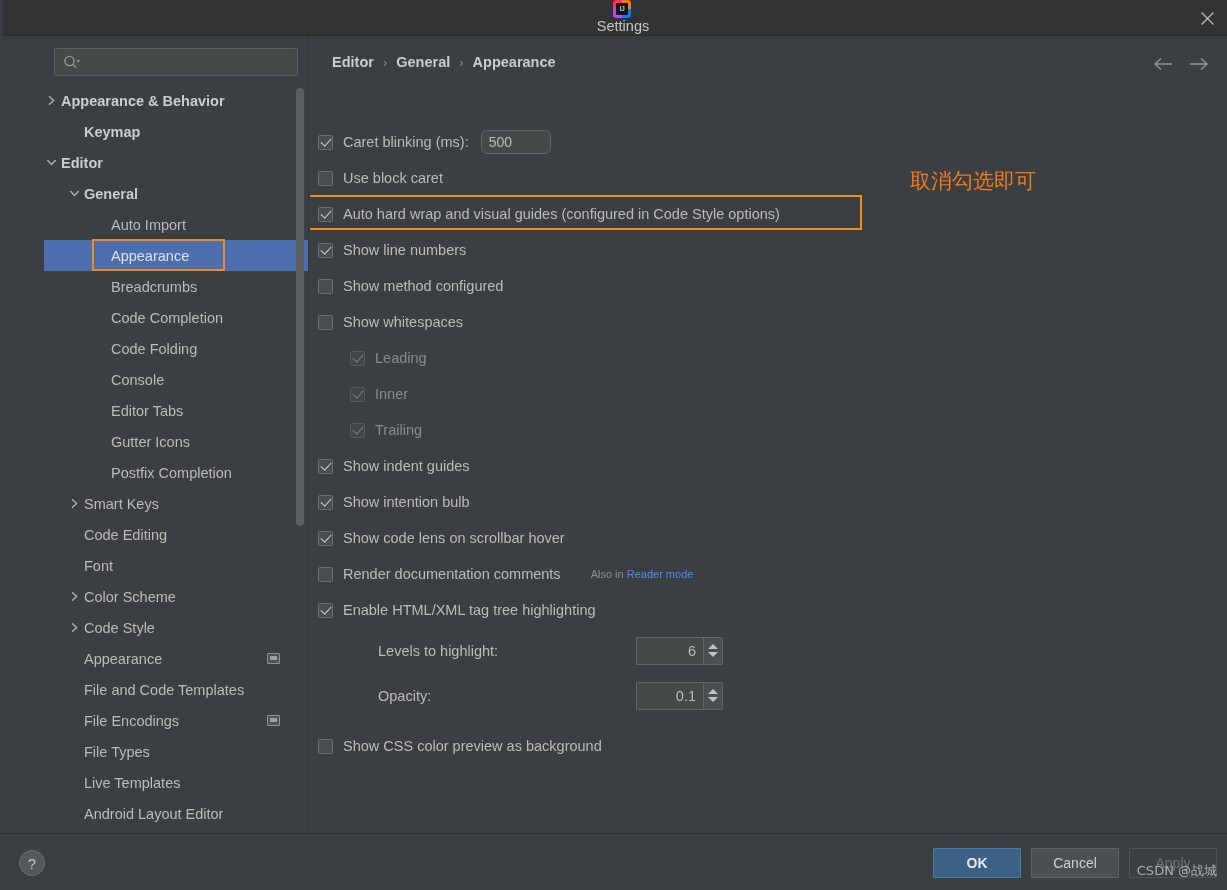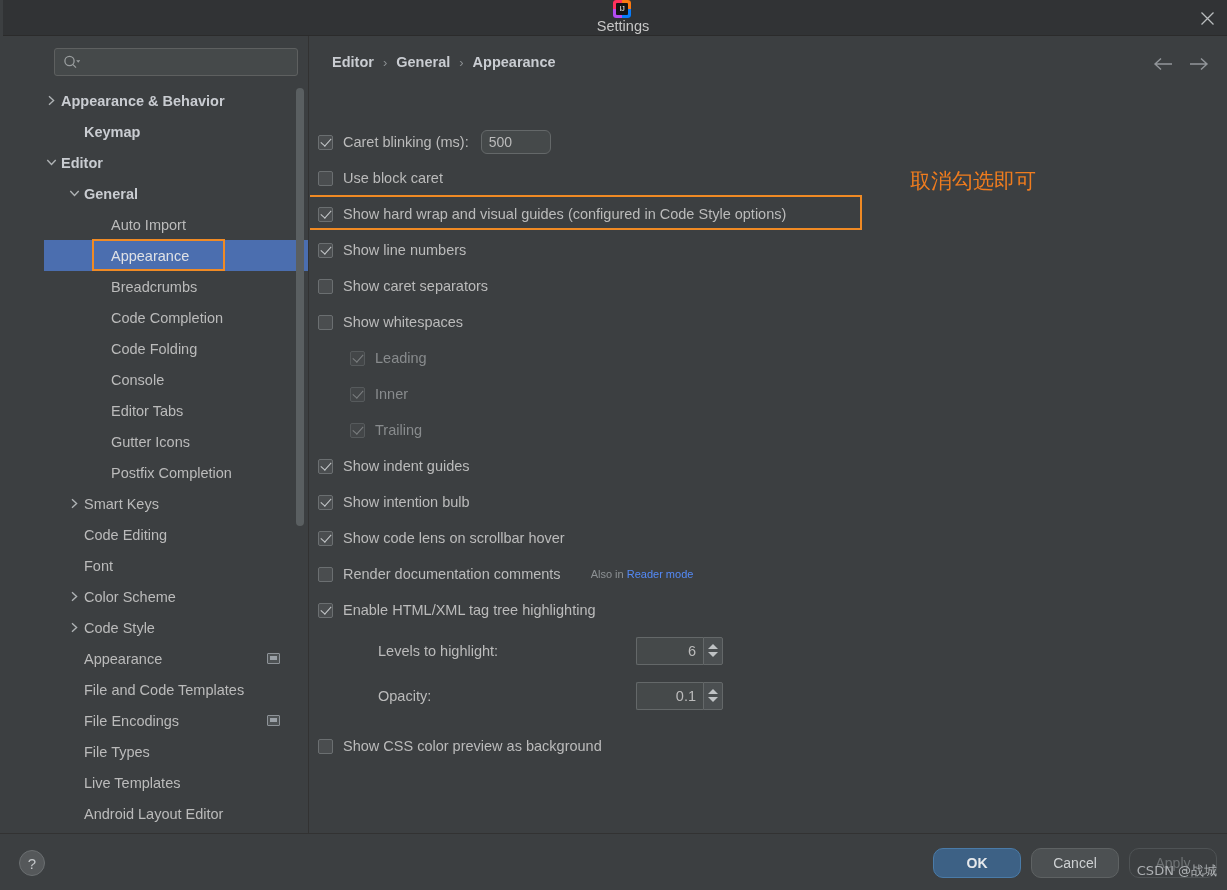--- a/index.html
+++ b/index.html
@@ -226,21 +226,21 @@
     color: #c4c7c9; font-size: 15px;
     display: flex; align-items: center; justify-content: center;
     cursor: pointer;
   }
   .btnbar {
     position: absolute; right: 10px; top: 14px;
     display: flex; gap: 10px; align-items: center;
   }
   .btn {
     height: 30px; min-width: 88px; padding: 0 16px;
-    border-radius: 10px; font-size: 14px;
+    border-radius: 1px; font-size: 14px;
     display: flex; align-items: center; justify-content: center;
     cursor: pointer; font-family: "Liberation Sans", sans-serif;
   }
   .btn.primary { background: #3d6185; border: 1px solid #4a7ba8; color: #e6e9ec; font-weight: bold; }
   .btn.normal  { background: #4c5052; border: 1px solid #5e6263; color: #cdd0d2; }
   .btn.disabled{ background: #3c3f41; border: 1px solid #4f5355; color: #6e7274; cursor: default; }
   .watermark {
     position: absolute; right: 10px; top: 28px;
     font-size: 13px; color: #b7babd;
     font-family: "DejaVu Sans", sans-serif;
@@ -441,29 +441,29 @@
         <input class="tf" style="width: 70px; margin-left: 12px;" type="text" value="500">
       </div>
 
       <div id="opts">
           <div class="opt-row">
             <div class="cb"></div>
             <div class="opt-label">Use block caret</div>
           </div>
           <div class="opt-row" id="hardwrap-row">
             <div class="cb checked"></div>
-            <div class="opt-label">Show hard wrap and visual guides (configured in Code Style options)</div>
+            <div class="opt-label">Auto hard wrap and visual guides (configured in Code Style options)</div>
           </div>
           <div class="opt-row">
             <div class="cb checked"></div>
             <div class="opt-label">Show line numbers</div>
           </div>
           <div class="opt-row">
             <div class="cb"></div>
-            <div class="opt-label">Show caret separators</div>
+            <div class="opt-label">Show method configured</div>
           </div>
           <div class="opt-row">
             <div class="cb"></div>
             <div class="opt-label">Show whitespaces</div>
           </div>
           <div class="opt-row indent">
             <div class="cb checked disabled"></div>
             <div class="opt-label dim">Leading</div>
           </div>
           <div class="opt-row indent">

